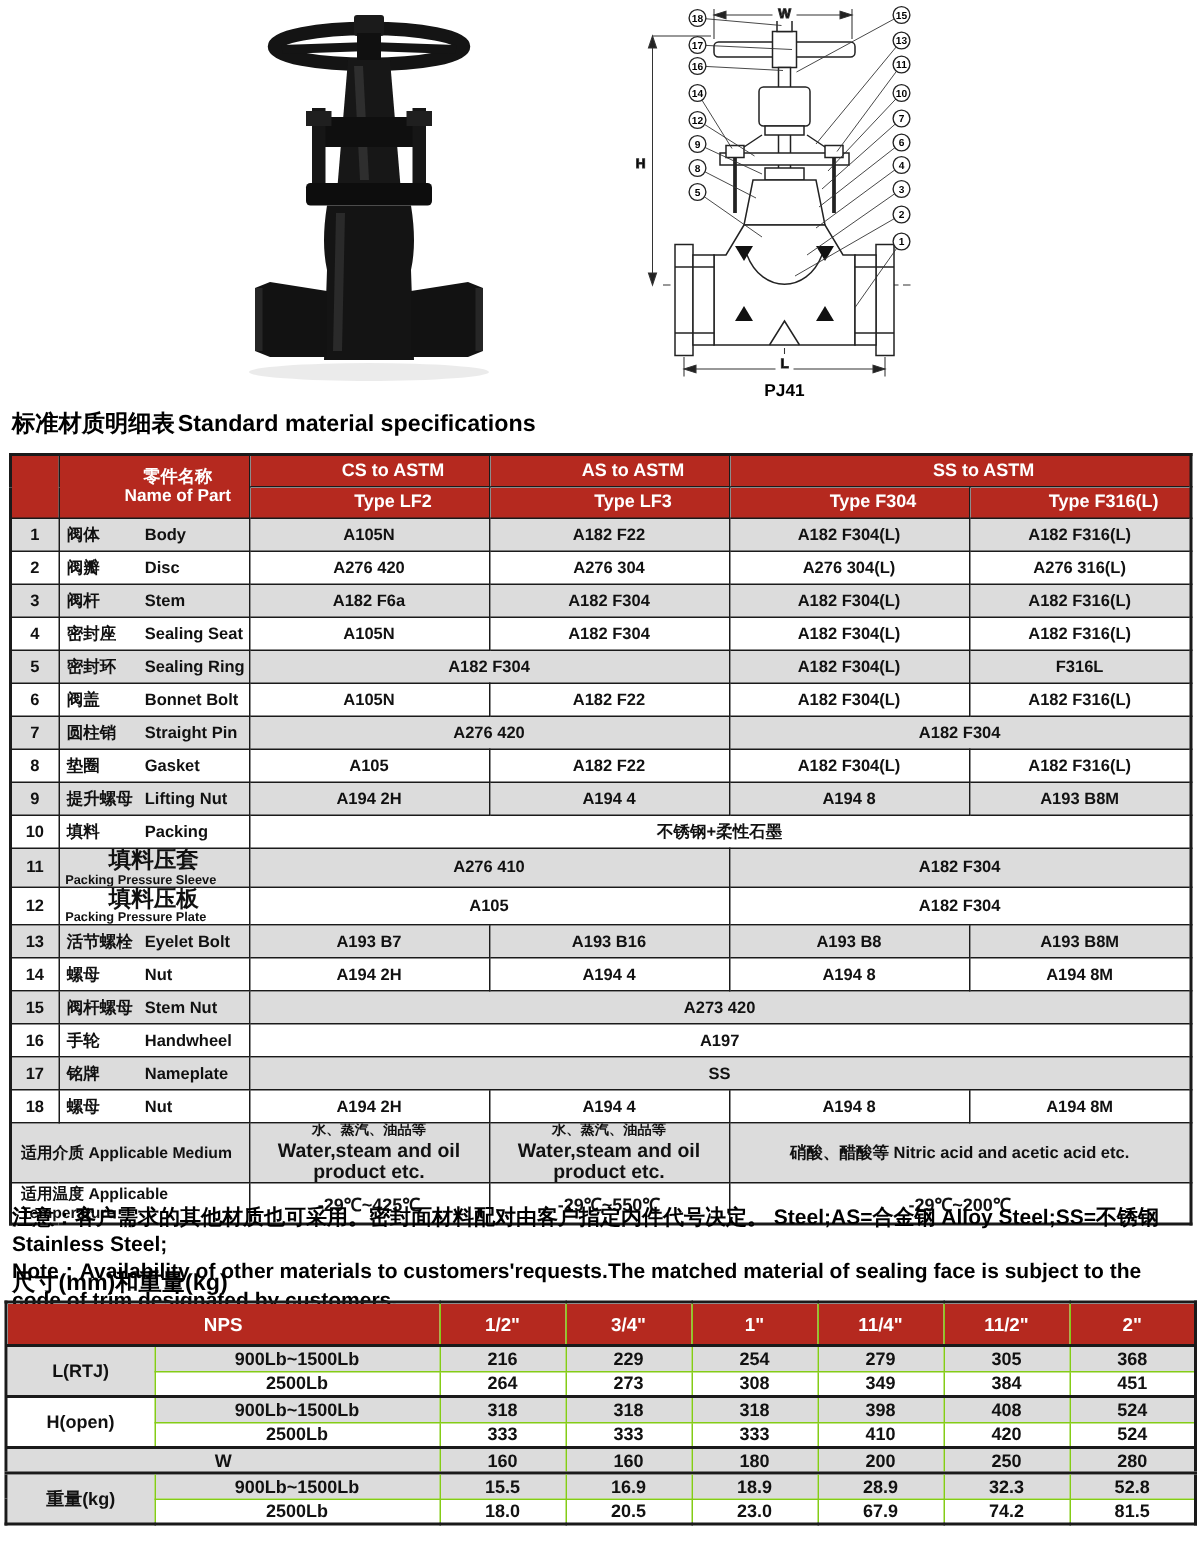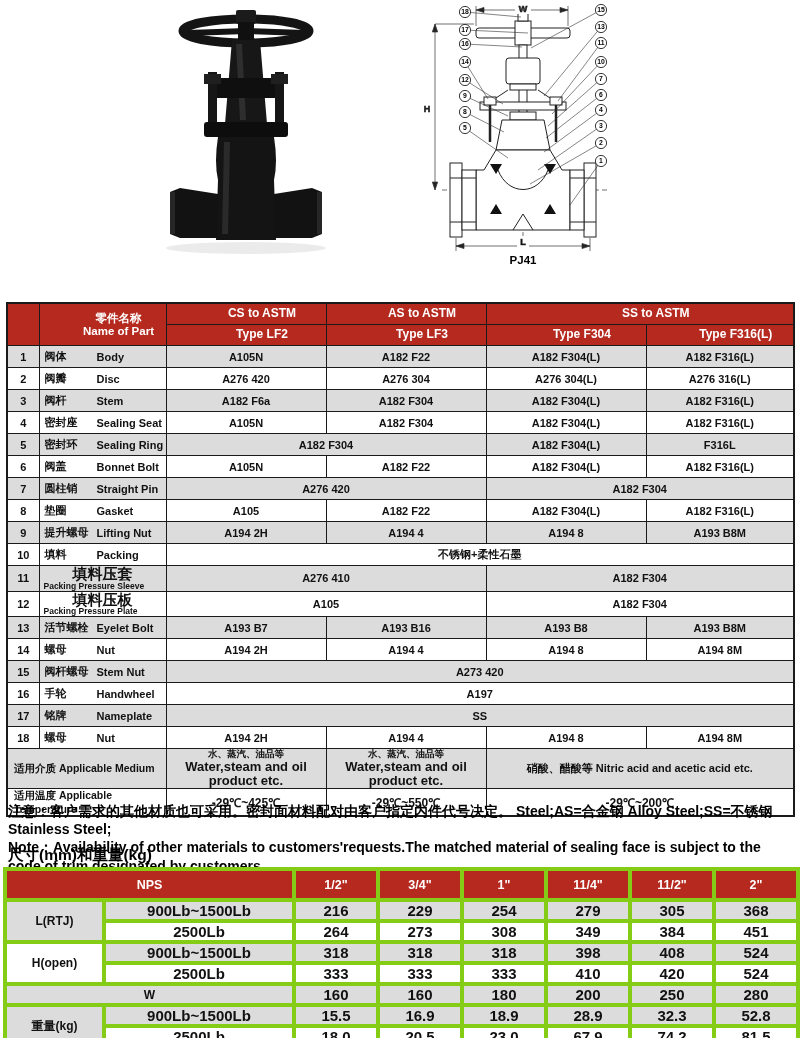--- a/index.html
+++ b/index.html
@@ -26,24 +26,24 @@
   .mt tr.temp{height:24px;}
   .mt td.rowlabel{text-align:left;padding-left:6px;font-size:10.5px;font-weight:bold;}
   .bi .l1{font-size:9.5px;font-weight:bold;line-height:1.1;}
   .bi .l2{font-size:13px;font-weight:bold;line-height:1.1;}
   .mt tr.temp td.val{font-size:12px;}
   .mt td.single-med{font-size:11px;}
   
   .notes{position:absolute;left:8px;top:802px;width:786px;font-size:14px;font-weight:bold;line-height:1.3;color:#000;}
   
   .dt{position:absolute;left:3px;top:867px;width:793px;border:2px solid #1a1a1a;}
-  .dt th,.dt td{border:4px solid #84cc16;padding:0;text-align:center;vertical-align:middle;overflow:hidden;}
+  .dt th,.dt td{border:1px solid #84cc16;padding:0;text-align:center;vertical-align:middle;overflow:hidden;}
   .dt thead th{background:var(--red);color:#fff;font-size:12.5px;font-weight:bold;height:27px;}
   .dt tbody tr{height:17px;}
-  .dt tbody td,.dt tbody th{font-size:15px;font-weight:bold;background:#fff;}
+  .dt tbody td,.dt tbody th{font-size:12px;font-weight:bold;background:#fff;}
   .dt .shaded{background:#dcdcdc !important;}
   .dt tbody th{font-size:12px;}
   .dt tr.group-start td,.dt tr.group-start th{border-top:2px solid #1a1a1a;}
   
   .photo-box{position:absolute;left:150px;top:2px;width:220px;height:258px;}
   .drawing-box{position:absolute;left:418px;top:0px;width:242px;height:268px;}
   svg{display:block;}
   .d-line{stroke:#222;stroke-width:1;fill:#fff;}
   .d-thin{stroke:#333;stroke-width:0.7;fill:none;}
   .d-text{font-family:"Liberation Sans",sans-serif;font-weight:bold;fill:#000;}
@@ -209,20 +209,23 @@
           <line x1="183" y1="143" x2="112" y2="184" stroke="#333" stroke-width="0.6"></line>
           <circle cx="183" cy="143" r="5.6" fill="#fff" stroke="#222" stroke-width="0.9"></circle>
           <text x="183" y="145.4" font-size="6.8" text-anchor="middle" class="d-text">2</text>
           <line x1="183" y1="161" x2="152" y2="205" stroke="#333" stroke-width="0.6"></line>
           <circle cx="183" cy="161" r="5.6" fill="#fff" stroke="#222" stroke-width="0.9"></circle>
           <text x="183" y="163.4" font-size="6.8" text-anchor="middle" class="d-text">1</text>
         </g>
     </svg>
   </div>
 
+  <div class="sec-title" style="left:8px;top:272px;">
+    <span>标准材质明细表</span><span class="en">Standard material specifications</span>
+  </div>
 
   <table class="mt">
     <colgroup>
       <col style="width:32px">
         <col style="width:127px">
         <col style="width:160px">
       <col style="width:160px">
         <col style="width:160px">
         <col style="width:148px">
     </colgroup>

